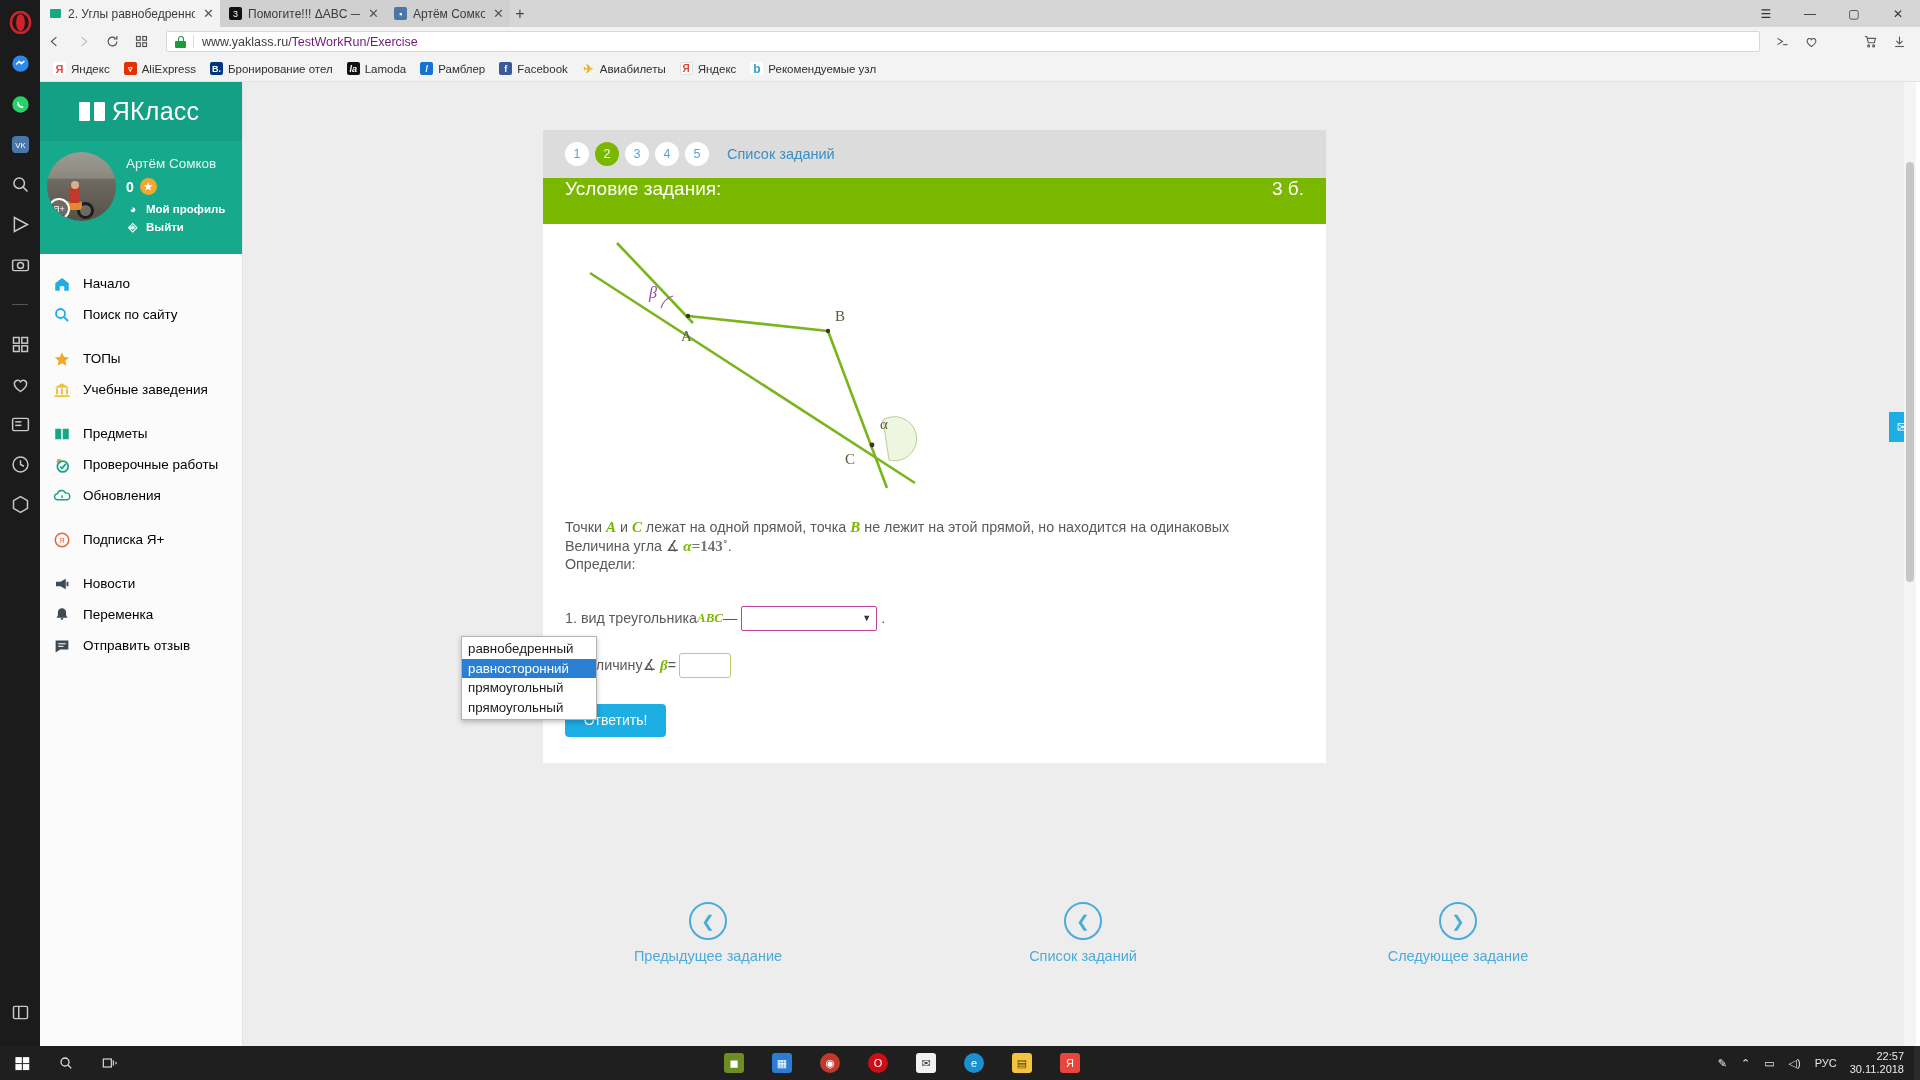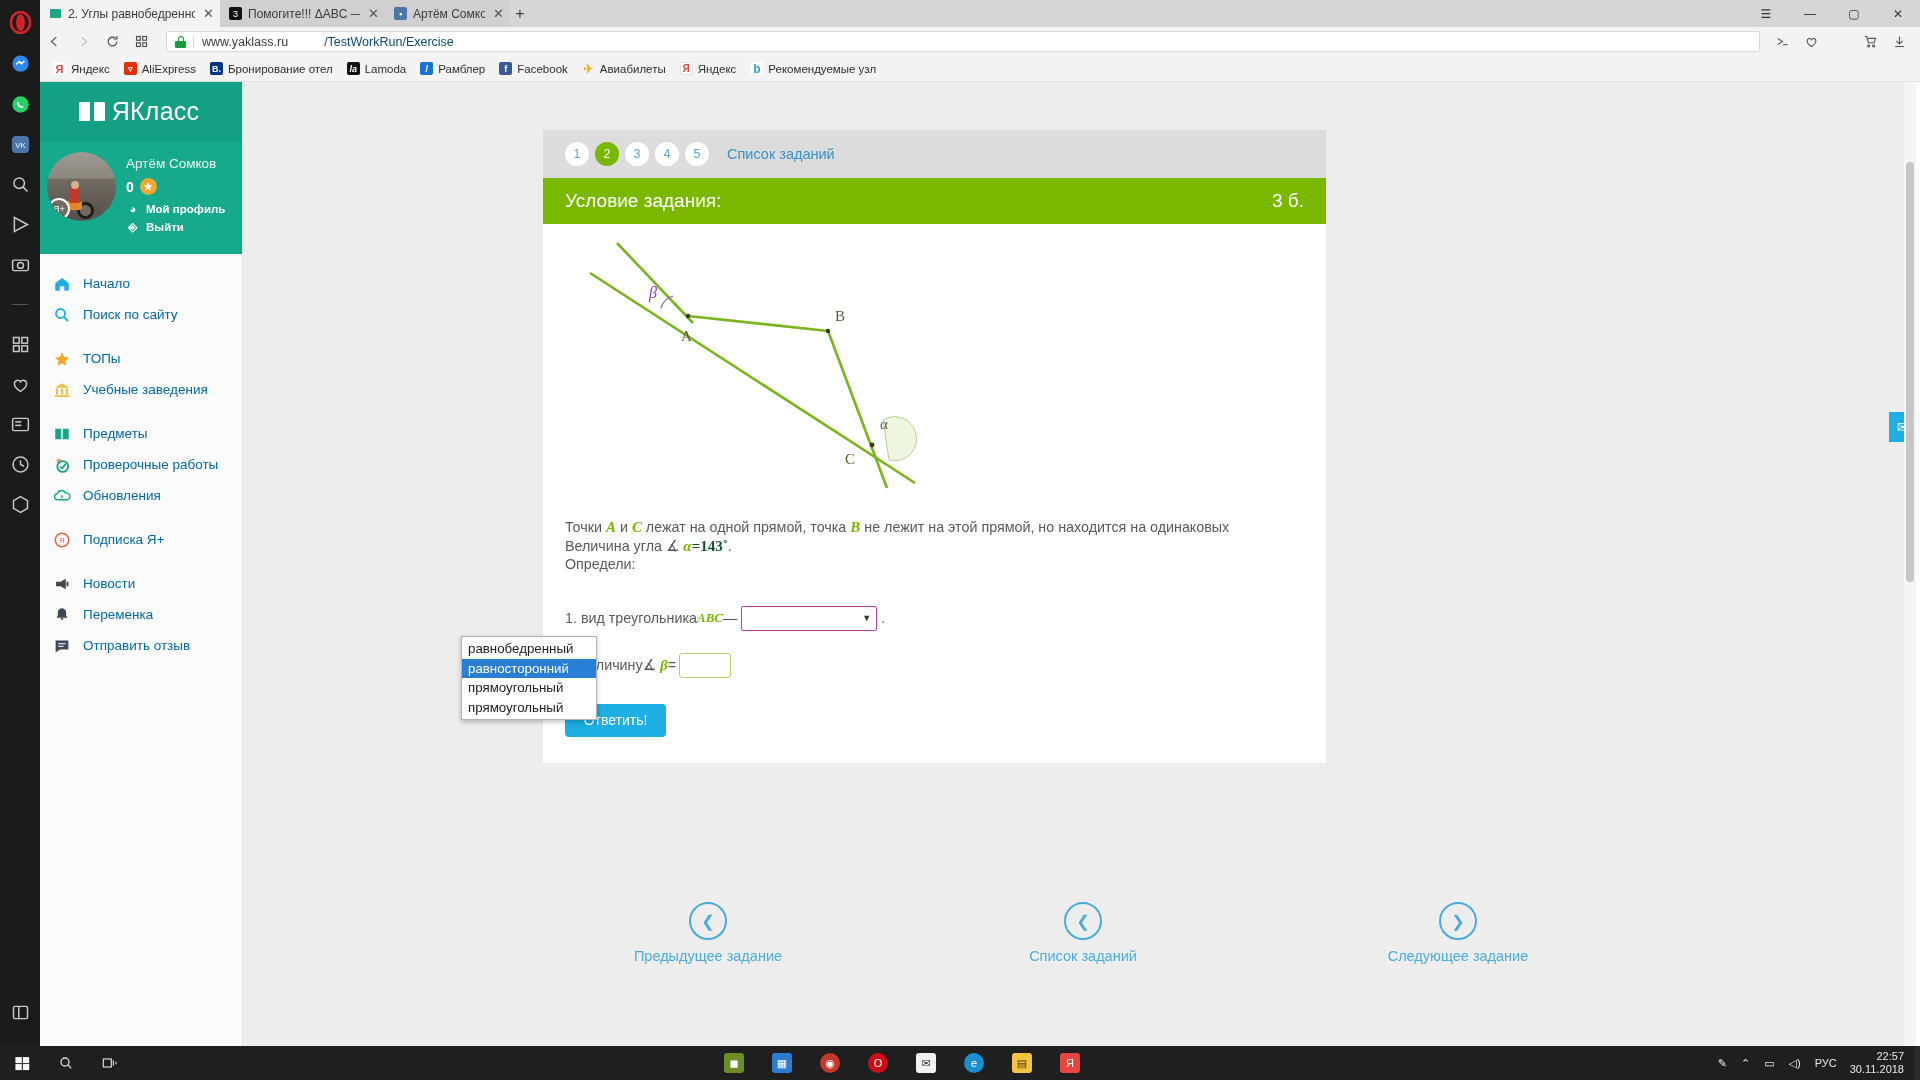--- a/index.html
+++ b/index.html
@@ -30,21 +30,21 @@
   .navbtn { width:29px;height:29px;display:flex;align-items:center;justify-content:center;color:#4d4d4d;}
   .navbtn svg{width:15px;height:15px;fill:none;stroke:#4d4d4d;stroke-width:1.8;}
   .navbtn.disabled svg{stroke:#b9b9b9;}
   #omnibox { flex:1; height:21px; margin:0 8px 0 10px; background:#fff; border:1px solid #d8d8d8; border-radius:2px;
              display:flex; align-items:center; padding:0 8px; font-size:12.5px;}
   #lock { width:11px;height:12px;margin-right:7px;position:relative;flex:0 0 auto;}
   #lock .body{position:absolute;bottom:0;left:0;width:11px;height:7px;background:#1a9c3c;border-radius:1px;}
   #lock .shackle{position:absolute;top:0;left:2.5px;width:6px;height:6px;border:1.6px solid #1a9c3c;border-bottom:none;border-radius:3px 3px 0 0;}
   #urlsep{width:1px;height:13px;background:#ddd;margin-right:8px;}
   .url-host{color:#3c3c3c;}
-  .url-path{color:#0c4a6e;margin-left:36px;}
+  .url-path{color:#701a75;}
   .navbar-right{display:flex;align-items:center;padding-right:6px;}
   .navbar-right .navbtn svg{stroke:#5a5a5a;}
 
   
   #bookmarks { position:absolute; left:40px; top:56px; width:1880px; height:26px; background:#f3f3f3;
                display:flex; align-items:center; padding-left:6px; border-bottom:1px solid #e2e2e2;}
   .bm { display:flex; align-items:center; height:26px; padding:0 7px; font-size:11.5px; color:#2f2f2f; white-space:nowrap;}
   .bmi { width:13px;height:13px;margin-right:5px; border-radius:2px; display:flex;align-items:center;justify-content:center;
          font-size:9px;font-weight:bold;color:#fff;flex:0 0 auto;}
 
@@ -70,45 +70,45 @@
   #avatar .head{position:absolute;left:24px;bottom:32px;width:8px;height:8px;background:#d8b08c;border-radius:50%;}
   #yaplus { position:absolute; left:1px; bottom:1px; width:22px;height:22px;border-radius:50%;background:#6f6a62;border:2px solid #fff;
             color:#fff;font-size:9px;display:flex;align-items:center;justify-content:center;}
   #sb-userinfo { margin-left:10px; padding-top:4px; }
   #sb-name { color:#e7f7f2; font-size:13.5px; margin-bottom:7px;}
   #sb-score { color:#fff; font-size:14px; font-weight:bold; display:flex; align-items:center; margin-bottom:7px;}
   .star-badge{ width:17px;height:17px;border-radius:50%;background:#f0a92e;margin-left:6px;display:flex;align-items:center;justify-content:center;font-size:10px;color:#fff;}
   .sb-ulink { color:#fff; font-size:11.5px; font-weight:bold; display:flex; align-items:center; margin-bottom:4px;}
   .sb-ulink .ic{ width:14px; height:14px; margin-right:6px; display:flex;align-items:center;justify-content:center;font-size:11px;}
   #sb-menu { padding-top:14px;}
-  .sb-item { height:31px; display:flex; align-items:center; padding-left:15px; font-size:13.5px; color:#0369a1;}
+  .sb-item { height:31px; display:flex; align-items:center; padding-left:15px; font-size:13.5px; color:#000000;}
   .sb-item .ic { width:22px;height:22px;margin-right:10px;display:flex;align-items:center;justify-content:center;flex:0 0 auto;}
   .sb-item .ic svg{width:18px;height:18px;}
   .sb-gap { height:13px; }
 
   
   #main { position:absolute; left:207px; top:0; width:1673px; height:964px; overflow:hidden;}
   #page-title { position:absolute; left:293px; top:-5px; width:900px; font-size:31px; color:#4a4a4a; font-weight:normal; white-space:nowrap;}
   #exercise { position:absolute; left:300px; top:48px; width:783px; background:#fff;}
   #nav-steps { height:48px; background:#dcdcdc; display:flex; align-items:center; padding-left:22px;}
   .step { width:24px;height:24px;border-radius:50%;background:#fff;color:#5aa3d0;font-size:12.5px;
           display:flex;align-items:center;justify-content:center;margin-right:6px;}
   .step.active { background:#7ab800; color:#fff;}
   #steps-link { margin-left:12px; color:#3a8fc4; font-size:14.5px;}
-  #cond-bar { height:46px; background:#7ab800; display:flex; align-items:center; justify-content:space-between; padding:0 22px;}
+  #cond-bar { height:46px; background:#7ab800; display:flex; align-items:flex-start; justify-content:space-between; padding:0 22px;}
   #cond-bar .t { color:#fff; font-size:19px; }
   #cond-bar .p { color:#fff; font-size:19px; }
   #exercise-body { background:#fff; padding:14px 22px 26px 22px;}
   #figure { height:280px; position:relative; }
   #figure svg { position:absolute; left:0; top:0;}
   .fig-lab { position:absolute; font-family:"Liberation Serif", serif; font-size:15px; color:#5b5b3a;}
   .fig-lab.beta { color:#8e44ad; font-style:italic; font-size:16px;}
   .ptext { font-family:"Liberation Sans", sans-serif; font-size:14.3px; color:#5a5a5a; line-height:18.5px;}
   .mvar { font-family:"Liberation Serif", serif; font-style:italic; font-weight:bold; color:#7ab800; font-size:15px;}
-  .mvark { font-family:"Liberation Serif", serif; font-weight:bold; color:#14532d; font-size:15px;}
+  .mvark { font-family:"Liberation Serif", serif; font-weight:bold; color:#737373; font-size:15px;}
   .angsym { font-family:"Liberation Serif", serif; color:#555; font-size:15px;}
   #q1 { margin-top:32px; display:flex; align-items:center; font-size:14.3px; color:#5a5a5a;}
   #q2 { margin-top:22px; display:flex; align-items:center; font-size:14.3px; color:#5a5a5a;}
   #sel-box { width:136px; height:25px; border:1px solid #c0429b; border-radius:2px; background:#fff;
              display:flex; align-items:center; justify-content:flex-end; padding-right:5px; margin:0 4px;}
   #sel-box .car { font-size:9px;color:#333; }
   #dropdown { position:absolute; left:218px; top:554px; width:136px; background:#fff; border:1px solid #b3b3b3;
               box-shadow:0 2px 5px rgba(0,0,0,.25); z-index:30; padding:2px 0;}
   .dd-opt { height:19.5px; padding-left:6px; font-size:13.3px; color:#1d1d1d; display:flex; align-items:center;}
   .dd-opt.sel { background:#2a7fd4; color:#fff; }

